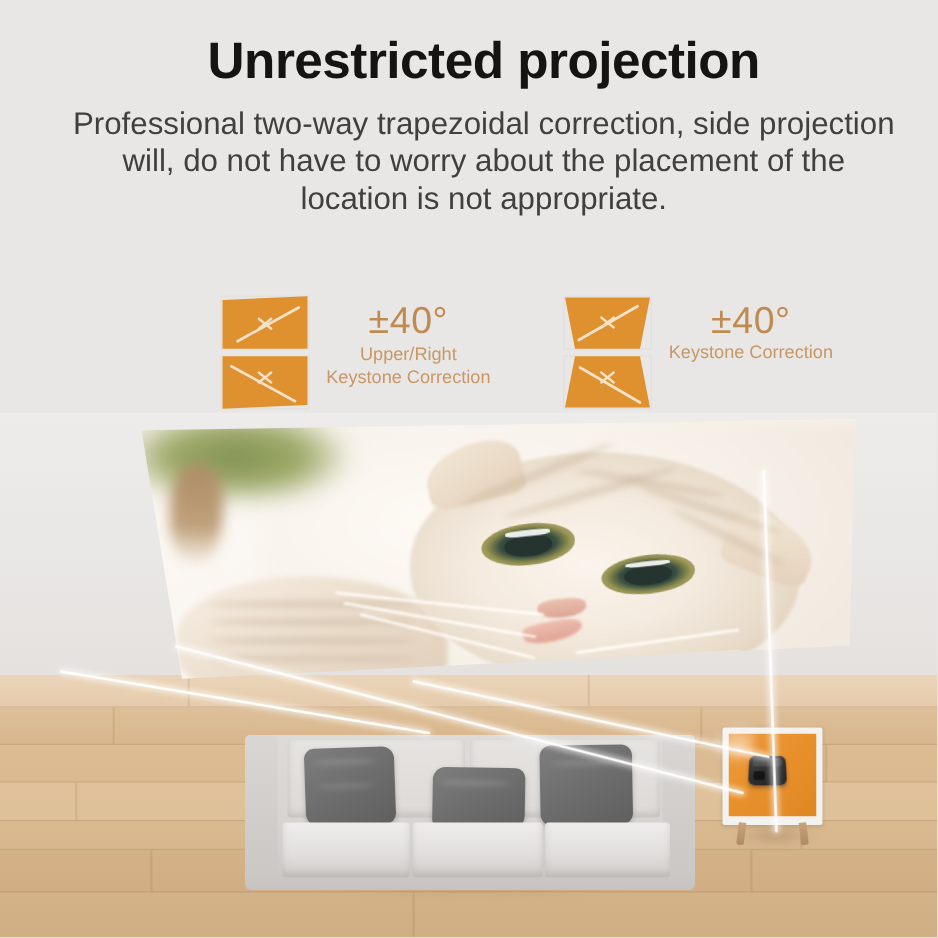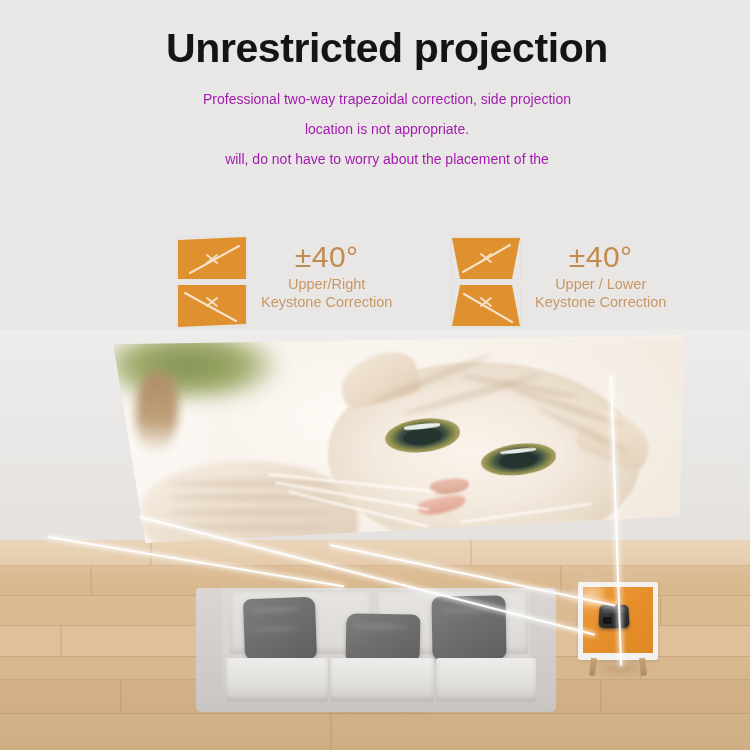--- a/index.html
+++ b/index.html
@@ -12,21 +12,21 @@
 
   
   .hero{position:absolute;left:12px;top:0;width:750px;height:215px;z-index:40;}
   .hero-title{
     position:absolute;left:0;top:24px;width:750px;text-align:center;
     font-size:41px;font-weight:700;color:#141414;letter-spacing:-.4px;
     line-height:49px;white-space:nowrap;
   }
   .hero-sub{
     position:absolute;left:23px;top:84px;width:704px;text-align:center;
-    font-size:14px;font-weight:400;color:#a21caf;line-height:30px;
+    font-size:25px;font-weight:400;color:#404040;line-height:30px;
   }
   .hero-sub span{display:block;}
 
   
   .badges{position:absolute;left:0;top:234px;width:750px;height:96px;z-index:40;}
   .badge{position:absolute;top:0;height:96px;display:flex;align-items:flex-start;}
   .badge-l{left:176px;}
   .badge-r{left:450px;}
   .ks-icon{width:72px;height:92px;position:relative;margin-top:2px;}
   .ks-icon svg{display:block;width:72px;height:92px;}
@@ -194,22 +194,22 @@
 </style>
 </head>
 <body>
 
 <div id="page">
 
   <div class="hero">
     <div class="hero-title">Unrestricted projection</div>
     <div class="hero-sub">
       <span>Professional two-way trapezoidal correction, side projection</span>
+      <span>will, do not have to worry about the placement of the</span>
       <span>location is not appropriate.</span>
-      <span>will, do not have to worry about the placement of the</span>
     </div>
   </div>
 
   <div class="badges">
 
     <div class="badge badge-l">
       <div class="ks-icon">
         <svg viewBox="0 0 72 92" xmlns="http://www.w3.org/2000/svg">
           <rect x="1" y="1" width="70" height="42" fill="none" stroke="#e2e0dd" stroke-width="1"></rect>
           <rect x="1" y="49" width="70" height="42" fill="none" stroke="#e2e0dd" stroke-width="1"></rect>
@@ -240,21 +240,20 @@
           <line x1="13" y1="36" x2="60" y2="9" stroke="#f6e2c8" stroke-width="2.1" stroke-linecap="round"></line>
           <line x1="31" y1="18" x2="41" y2="26" stroke="#f6e2c8" stroke-width="1.8" stroke-linecap="round"></line>
           <line x1="31" y1="26" x2="41" y2="18" stroke="#f6e2c8" stroke-width="1.8" stroke-linecap="round"></line>
           <line x1="14" y1="58" x2="62" y2="86" stroke="#f6e2c8" stroke-width="2.1" stroke-linecap="round"></line>
           <line x1="31" y1="62" x2="41" y2="70" stroke="#f6e2c8" stroke-width="1.8" stroke-linecap="round"></line>
           <line x1="31" y1="70" x2="41" y2="62" stroke="#f6e2c8" stroke-width="1.8" stroke-linecap="round"></line>
         </svg>
       </div>
       <div class="badge-txt">
         <div class="badge-deg">±40°</div>
-        <div class="badge-l1">Upper / Lower</div>
         <div class="badge-l2">Keystone Correction</div>
       </div>
     </div>
   </div>
 
   <div class="room">
 
     <div class="wall"></div>
 
     <div class="floor">

